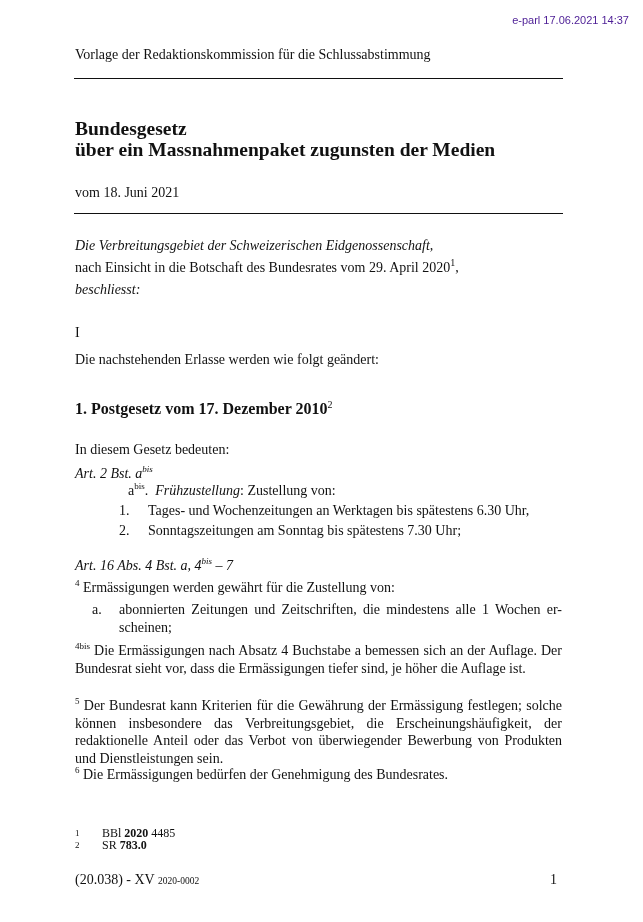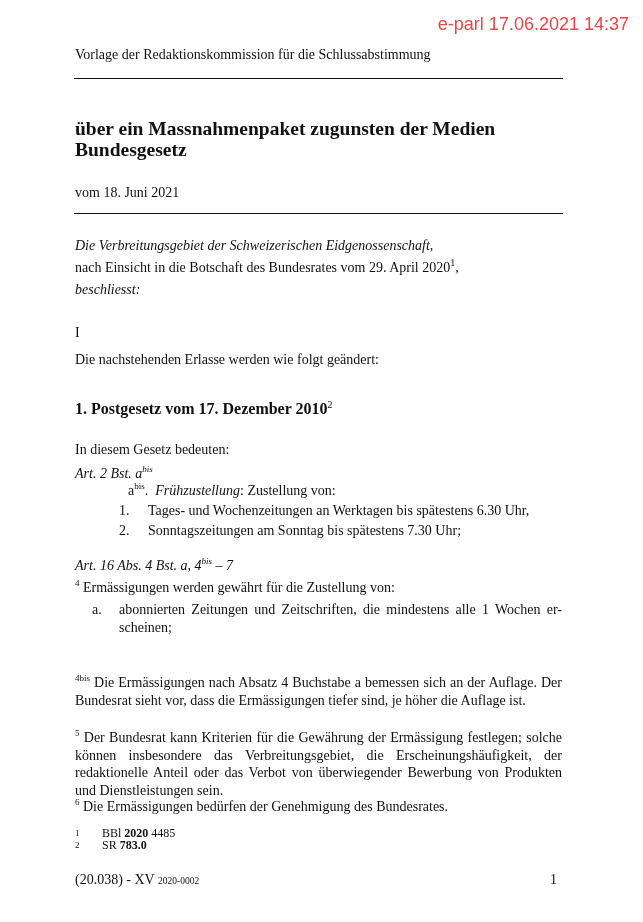--- a/index.html
+++ b/index.html
@@ -1,44 +1,44 @@
 <!DOCTYPE html>
 <html><head>
 <meta charset="utf-8">
 <style>
   html, body { margin: 0; padding: 0; background: #ffffff; }
   body { width: 643px; height: 922px; position: relative; overflow: hidden;
          font-family: "Liberation Serif", "DejaVu Serif", serif; color: #111; }
   .stamp { position: absolute; top: 14px; right: 14px; font-family: "Liberation Sans", sans-serif;
-           font-size: 18px; color: #ef4444; }
+           font-size: 11px; color: #4c1d95; }
   .abs { position: absolute; left: 75px; }
   .vorlage { top: 47px; font-size: 14px; }
   .rule { position: absolute; left: 74px; width: 489px; height: 0; border-top: 1.3px solid #111; }
   .title { top: 118px; font-weight: bold; font-size: 19.5px; line-height: 21px; }
   .date { top: 185px; font-size: 14px; }
   .t { font-size: 14px; line-height: 20px; }
   .i { font-style: italic; }
   .sup { font-size: 9px; vertical-align: super; line-height: 0; }
   .heading1 { font-weight: bold; font-size: 16px; }
-  .just { width: 487px; text-align: justify; font-size: 14px; line-height: 17.5px; margin-top: 32px; }
+  .just { width: 487px; text-align: justify; font-size: 14px; line-height: 17.5px; }
   .fn { font-size: 12px; line-height: 17px; }
   .footer { font-size: 14px; }
   .small { font-size: 9.5px; }
 </style>
 </head>
 <body>
 
 <div class="stamp">e-parl 17.06.2021 14:37</div>
 
 <div class="abs vorlage">Vorlage der Redaktionskommission für die Schlussabstimmung</div>
 <div class="rule" style="top:78px;"></div>
 
 <div class="abs title">
+  <div>Bundesgesetz</div>
   <div>über ein Massnahmenpaket zugunsten der Medien</div>
-  <div>Bundesgesetz</div>
 </div>
 
 <div class="abs date">vom 18. Juni 2021</div>
 <div class="rule" style="top:213px;"></div>
 
 <div class="abs t" style="top:236px;">
   <div class="i" style="height:22px;">Die Verbreitungsgebiet der Schweizerischen Eidgenossenschaft,</div>
   <div style="height:22px;"><span>nach Einsicht in die Botschaft des Bundesrates vom 29. April 2020</span><span class="sup" style="font-size:10px;">1</span><span>,</span></div>
   <div class="i">beschliesst:</div>
 </div>

